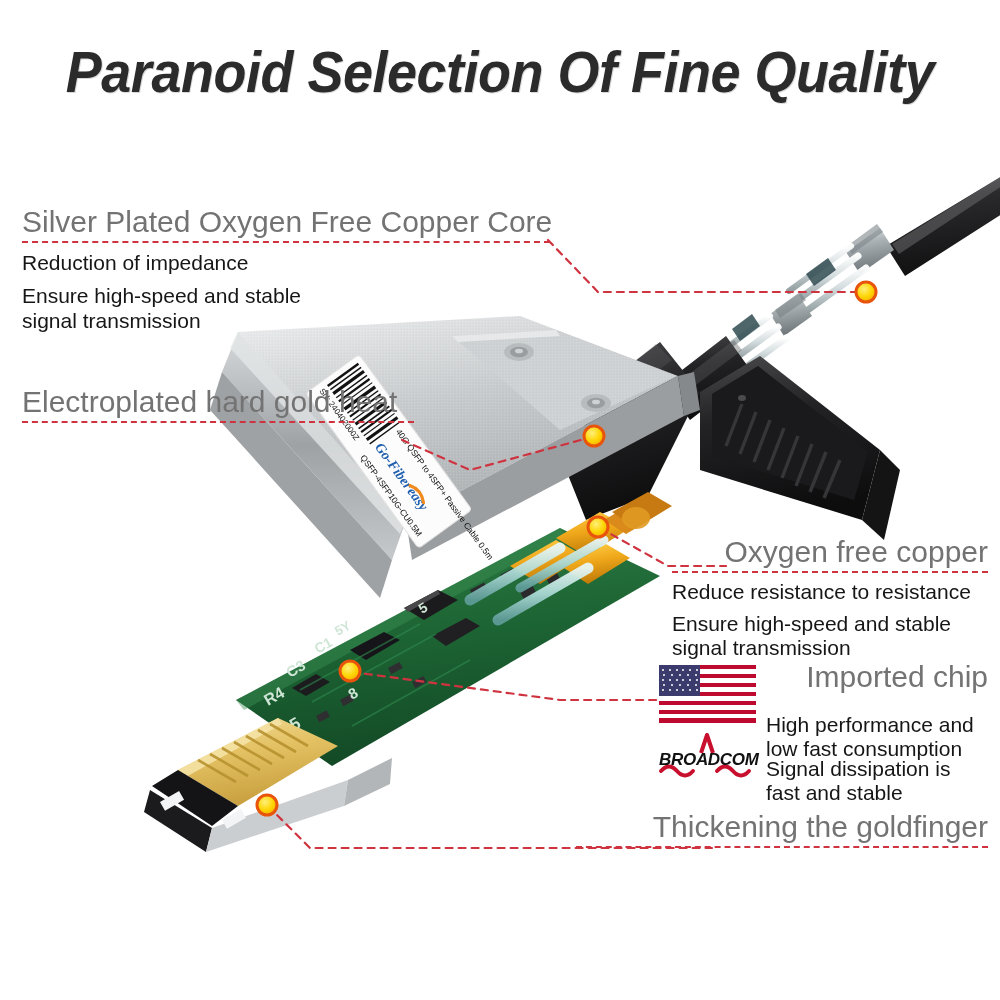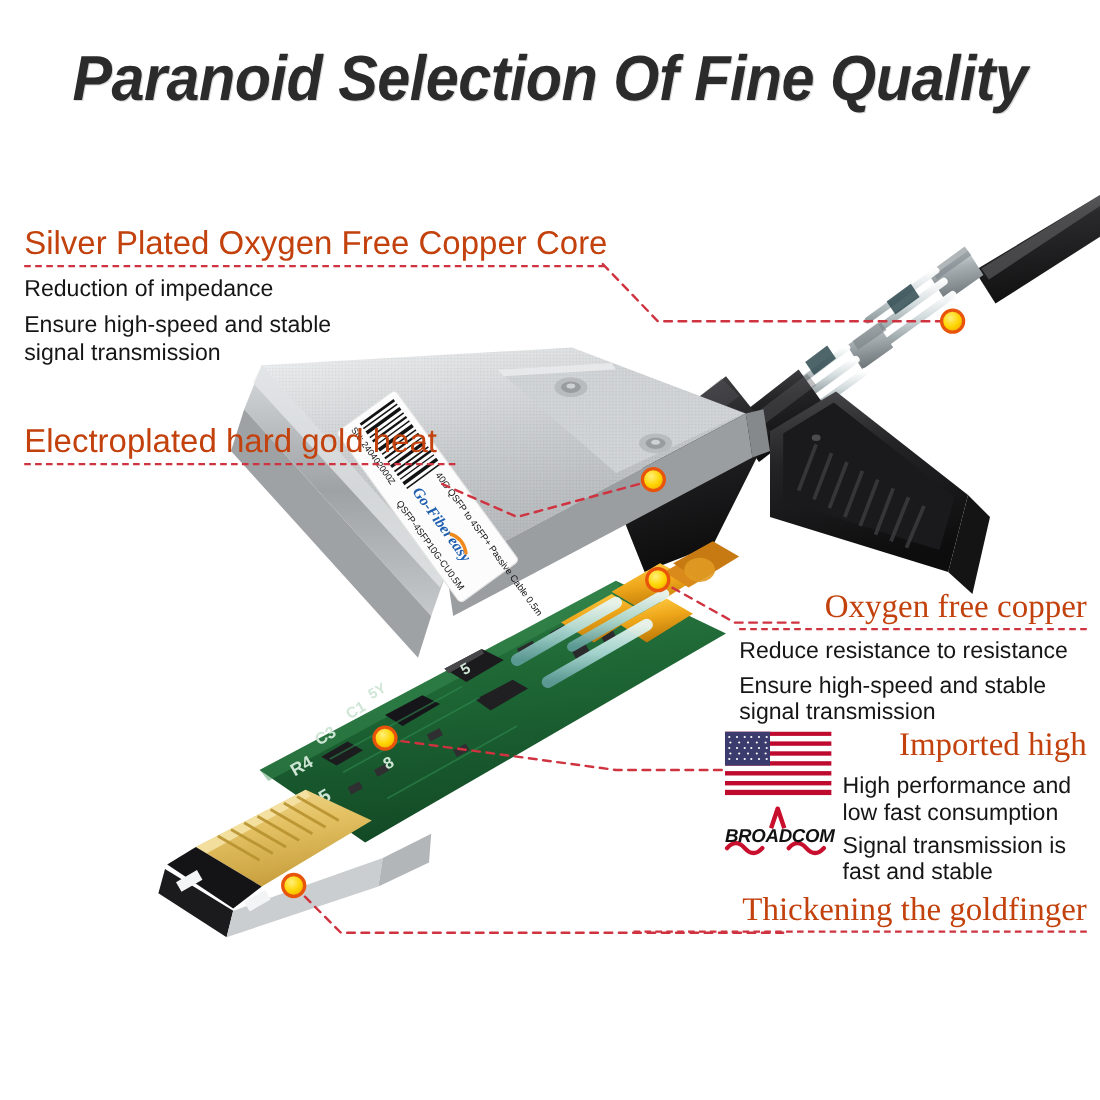--- a/index.html
+++ b/index.html
@@ -13,32 +13,32 @@
     font-family:"Liberation Sans","DejaVu Sans",sans-serif;
     font-weight:bold;font-style:italic;font-size:58px;letter-spacing:-0.5px;
     color:#2b2b2b;white-space:nowrap;
     transform:scaleX(0.93);transform-origin:center center;
     text-shadow:1px 1px 0 #d8d8d8;
   }
 
   
   .callout{position:absolute;}
   .c-head{
-    color:#c2410c;font-size:30px;line-height:34px;white-space:nowrap;
+    color:#737373;font-size:30px;line-height:34px;white-space:nowrap;
     font-weight:400;
   }
   .c-rule{
     border-top:2px dashed #CF3340;height:0;margin-top:2px;
   }
   .c-body{color:#161616;font-size:21px;line-height:25px;margin-top:7px;}
   .c-body div{white-space:nowrap;}
   .c-body .sp{margin-top:8px;}
   .tight div{line-height:24px;}
 
-  .right .c-head{text-align:right;font-family:Liberation Serif, serif;}
+  .right .c-head{text-align:right;}
   .right .c-body{text-align:left;}
 
   
   #leaders{position:absolute;left:0;top:0;width:1000px;height:1000px;pointer-events:none;}
 
   
   #flag{position:absolute;left:659px;top:665px;width:97px;height:58px;
         background:#fff;overflow:hidden;}
   .stripe{position:absolute;left:0;width:97px;height:4.46px;background:#BF0A30;}
   #canton{position:absolute;left:0;top:0;width:41px;height:31px;background:#3C3B6E;}
@@ -362,31 +362,31 @@
     <div class="c-head">Oxygen free copper</div>
     <div class="c-rule"></div>
     <div class="c-body tight">
       <div>Reduce resistance to resistance</div>
       <div class="sp">Ensure high-speed and stable</div>
       <div>signal transmission</div>
     </div>
   </div>
 
   <div class="callout right" style="left:766px;top:660px;width:222px;">
-    <div class="c-head">Imported high</div>
+    <div class="c-head">Imported chip</div>
   </div>
   <div class="callout" style="left:766px;top:703px;width:234px;">
-    <div class="c-body tight" style="margin-top:0;">
+    <div class="c-body tight" style="margin-top:10px;">
       <div>High performance and</div>
       <div>low fast consumption</div>
     </div>
   </div>
   <div class="callout" style="left:766px;top:757px;width:234px;">
     <div class="c-body tight" style="margin-top:0;">
-      <div>Signal transmission is</div>
+      <div>Signal dissipation is</div>
       <div>fast and stable</div>
     </div>
   </div>
 
   <div id="flag">
     <div class="stripe" style="top:0px"></div>
     <div class="stripe" style="top:8.9px"></div>
     <div class="stripe" style="top:17.8px"></div>
     <div class="stripe" style="top:26.7px"></div>
     <div class="stripe" style="top:35.6px"></div>

